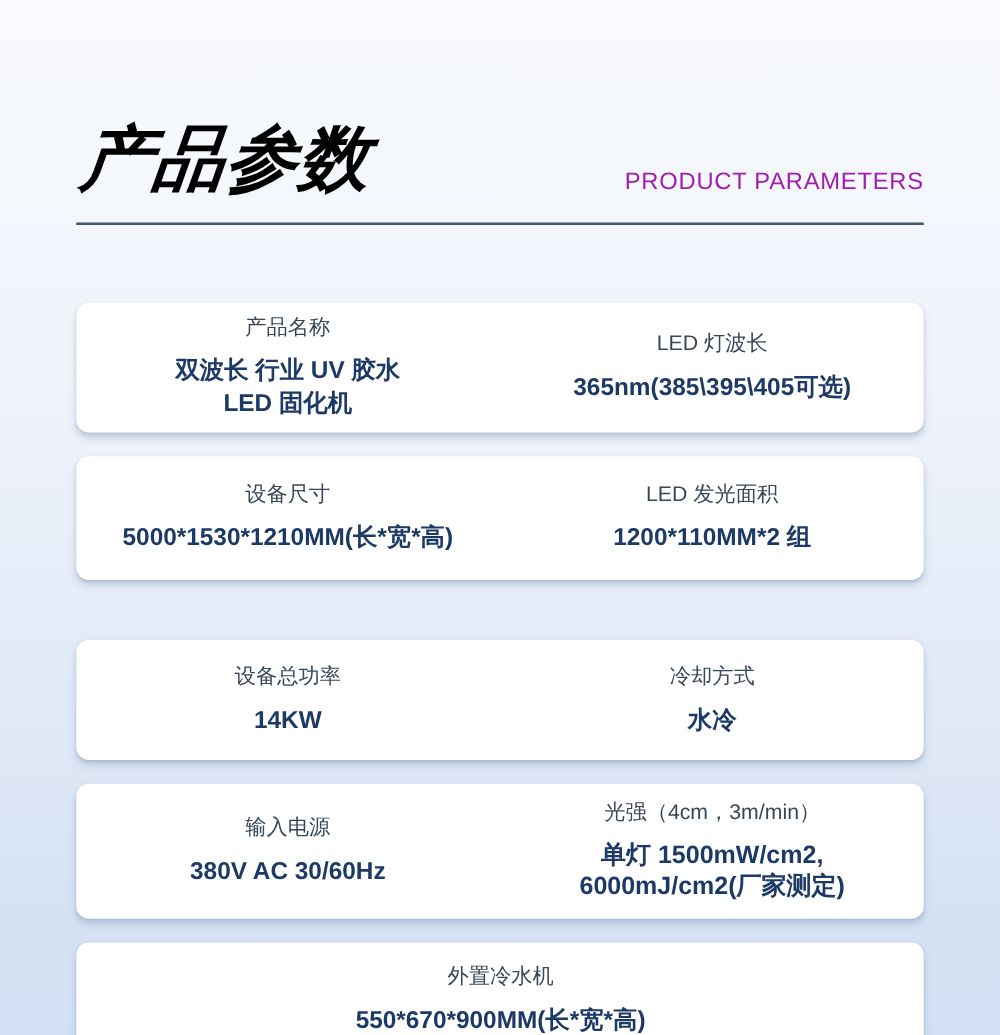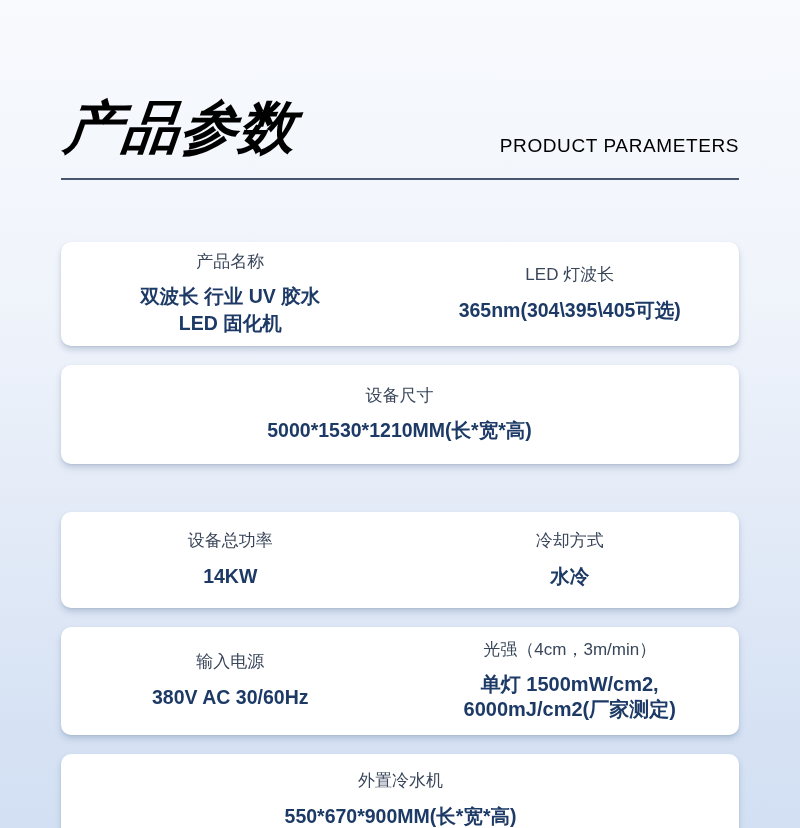--- a/index.html
+++ b/index.html
@@ -24,21 +24,21 @@
     color:#000000;
     line-height:1.3;
     letter-spacing:1px;
     transform:skewX(-6deg);
     transform-origin:left bottom;
     white-space:nowrap;
   }
   .subtitle {
     font-size:19px;
     font-weight:400;
-    color:#000000;
+    color:#a21caf;
     letter-spacing:0.6px;
     padding-bottom:7px;
     white-space:nowrap;
   }
   .rule { height:2px; background:#45566e; margin-top:14px; }
 
   .cards { margin-top:62px; display:flex; flex-direction:column; gap:19px; }
   .card {
     background:#ffffff;
     border-radius:10px;
@@ -98,30 +98,34 @@
 
     <div class="card">
       <div class="cell">
         <div class="label">产品名称</div>
         <div class="value">双波长 行业 UV 胶水
 LED 固化机</div>
       </div>
       <div class="divider"></div>
       <div class="cell">
         <div class="label">LED 灯波长</div>
-        <div class="value">365nm(304\395\405可选)</div>
+        <div class="value">365nm(385\395\405可选)</div>
       </div>
     </div>
 
     <div class="card">
       <div class="cell">
         <div class="label">设备尺寸</div>
         <div class="value">5000*1530*1210MM(长*宽*高)</div>
       </div>
       <div class="divider"></div>
+      <div class="cell">
+        <div class="label">LED 发光面积</div>
+        <div class="value">1200*110MM*2 组</div>
+      </div>
     </div>
 
     <div class="card">
       <div class="cell">
         <div class="label">设备总功率</div>
         <div class="value">14KW</div>
       </div>
       <div class="divider"></div>
       <div class="cell">
         <div class="label">冷却方式</div>

